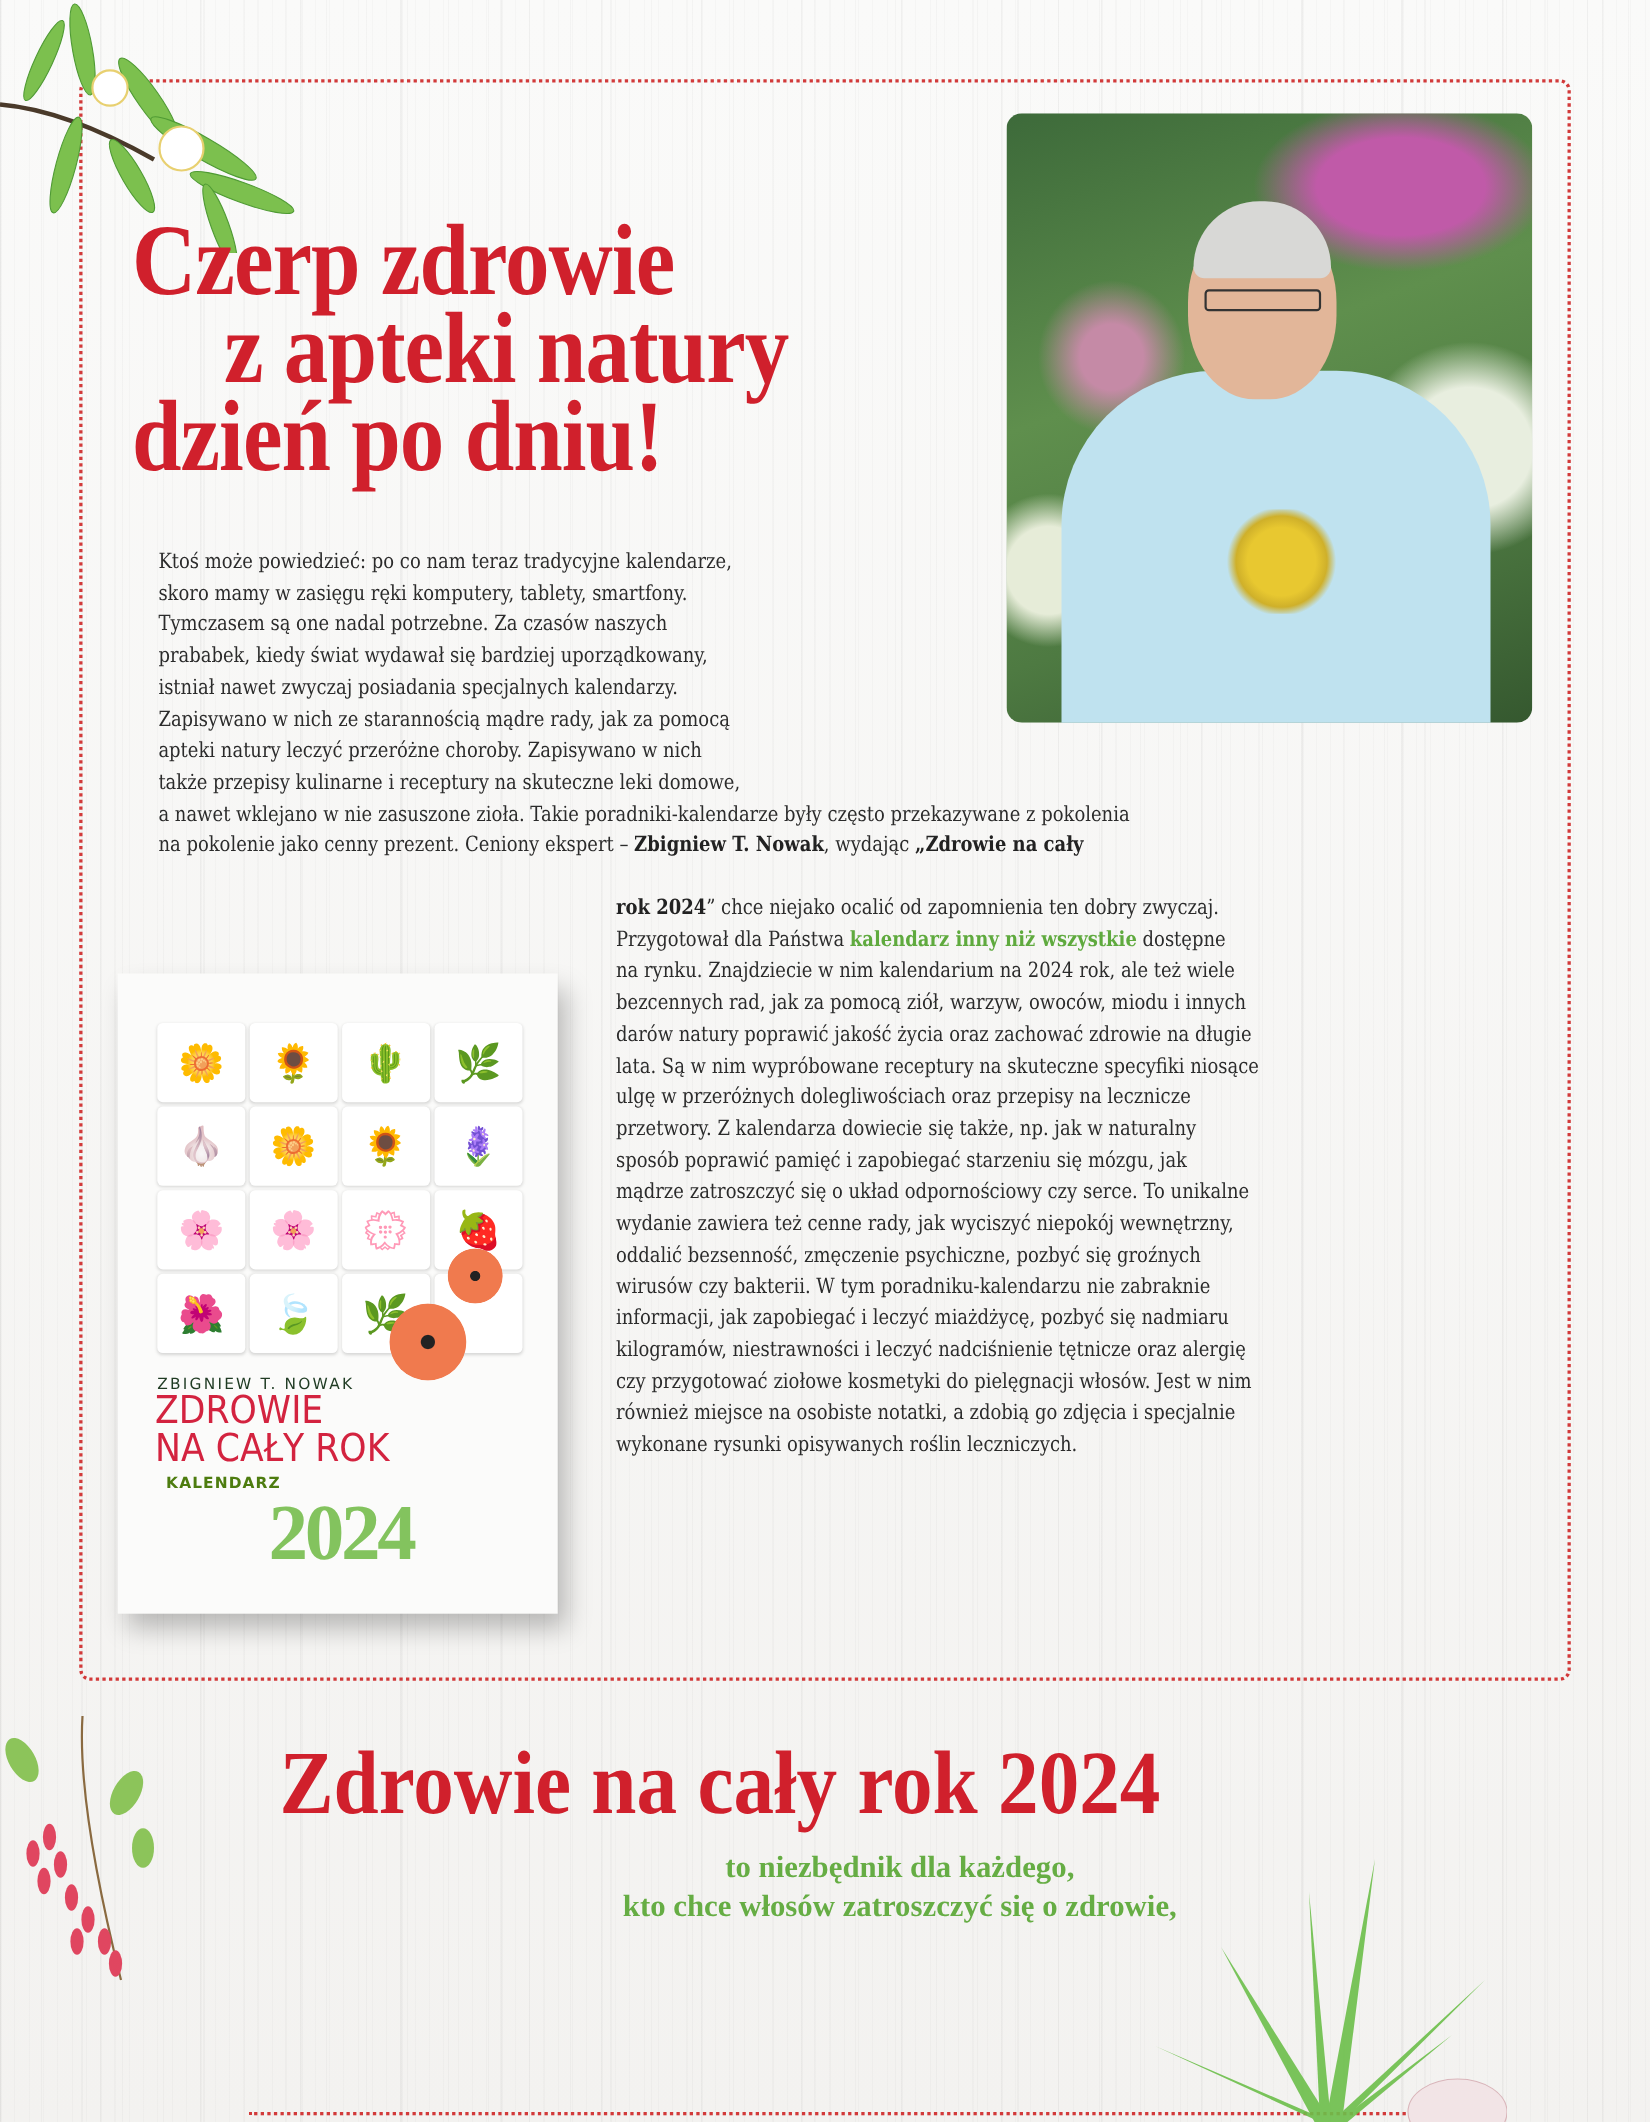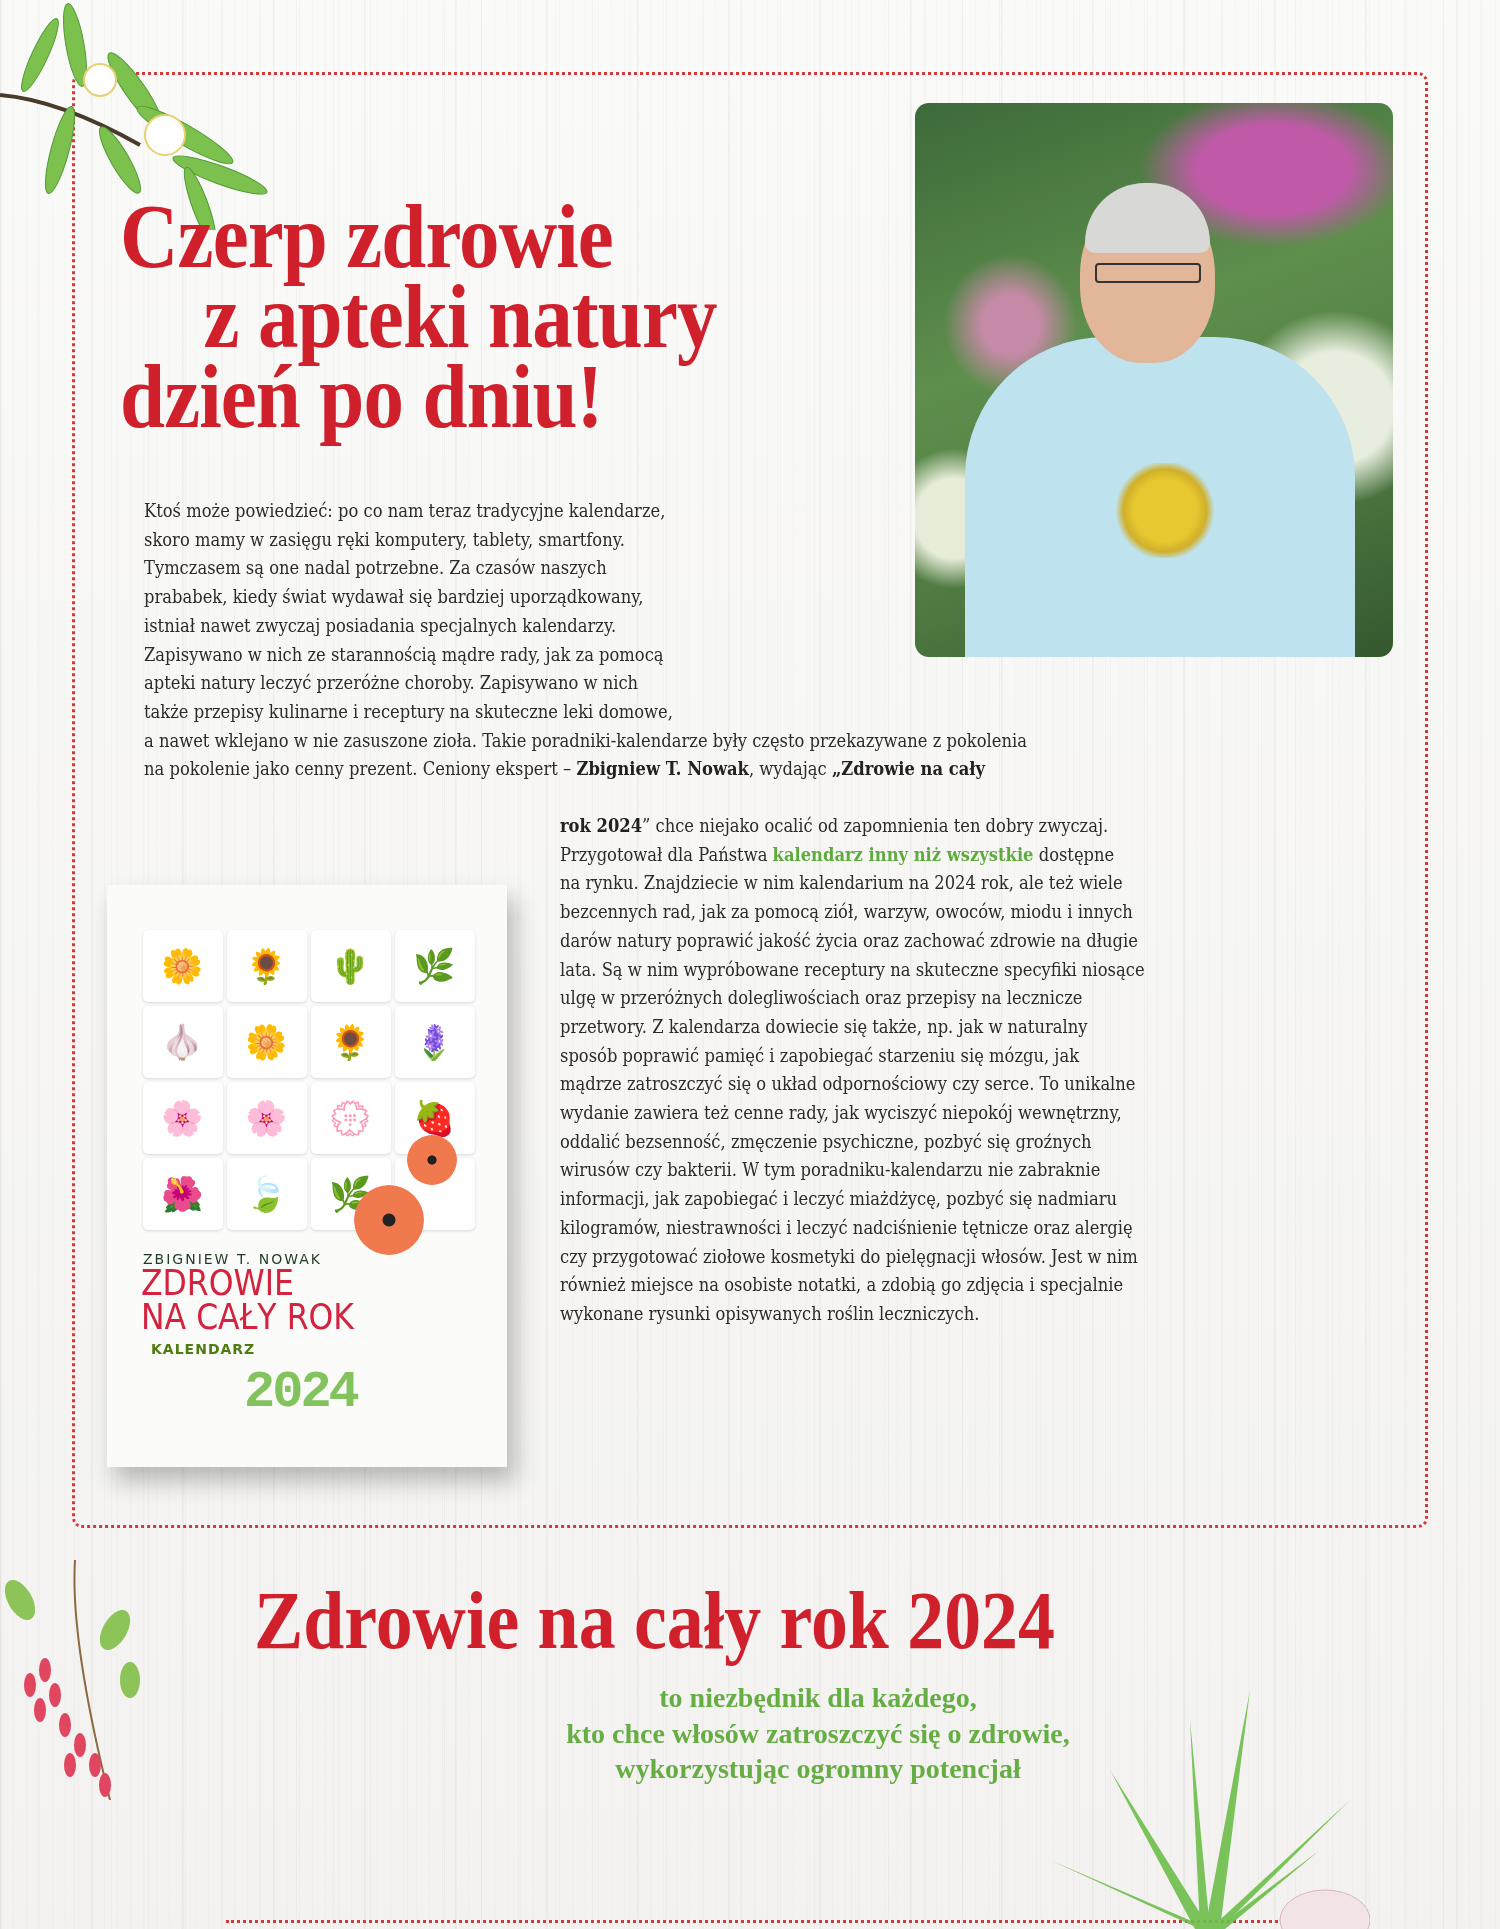--- a/index.html
+++ b/index.html
@@ -37,21 +37,21 @@
   .p2{left:560px;top:811px}
   .body-text b{font-weight:bold;color:#222}
   .body-text .g{color:#5faa3e;font-weight:bold}
   .book{position:absolute;left:107px;top:885px;width:400px;height:582px;background:#fbfbfa;
     box-shadow:8px 14px 22px rgba(0,0,0,0.25)}
   .grid{position:absolute;left:36px;top:45px;display:grid;grid-template-columns:repeat(4,80px);grid-template-rows:repeat(4,72px);gap:4px}
   .tile{background:#fff;border-radius:5px;box-shadow:0 1px 3px rgba(0,0,0,0.15);display:flex;align-items:center;justify-content:center;font-size:34px}
   .book .author{position:absolute;left:36px;top:366px;font-family:"DejaVu Sans",sans-serif;font-size:14px;letter-spacing:2px;color:#1f3b23}
   .book .t1{position:absolute;left:34px;top:381px;font-family:"DejaVu Sans",sans-serif;font-size:35px;line-height:34px;color:#d3233f;transform:scaleX(0.9);transform-origin:left top}
   .book .t3{position:absolute;left:44px;top:456px;font-family:"DejaVu Sans",sans-serif;font-weight:bold;font-size:14px;letter-spacing:1px;color:#4d7c0f}
-  .book .year{position:absolute;left:137px;top:466px;font-family:Liberation Mono, monospace;font-weight:bold;font-size:52px;line-height:84px;color:#83c35e;letter-spacing:-3px}
+  .book .year{position:absolute;left:137px;top:466px;font-family:Liberation Serif, serif;font-weight:bold;font-size:72px;line-height:84px;color:#83c35e;letter-spacing:-3px}
   .poppy{position:absolute;border-radius:50%;background:radial-gradient(circle,#222 0 12%,#f07a4e 14% 70%,transparent 72%)}
   .h2{position:absolute;left:254px;top:1574px;color:#d0202c;font-family:"Liberation Serif","DejaVu Serif",serif;font-size:82px;
     white-space:nowrap;transform:scaleX(0.9);transform-origin:left top}
   .slogan{position:absolute;left:318px;top:1680px;width:1000px;text-align:center;color:#66ad44;font-family:Liberation Serif, serif;
     font-weight:bold;font-size:28px;line-height:35.5px}
   .slogan span{display:block}
   .sprig{position:absolute}
 </style>
 </head>
 <body>
@@ -184,14 +184,13 @@
       <path d="M165 239 L270 160 L175 239Z"></path>
   </g>
   <ellipse cx="275" cy="230" rx="45" ry="30" fill="#f2e4e6" stroke="#d9b5ba"></ellipse>
 </svg>
 
 <h2 class="h2">Zdrowie na cały rok 2024</h2>
 
 <div class="slogan">
   <span>to niezbędnik dla każdego,</span>
   <span>kto chce włosów zatroszczyć się o zdrowie,</span>
-  <span>wykorzystując ogromny potencjał</span>
 </div>
 
 </body></html>

